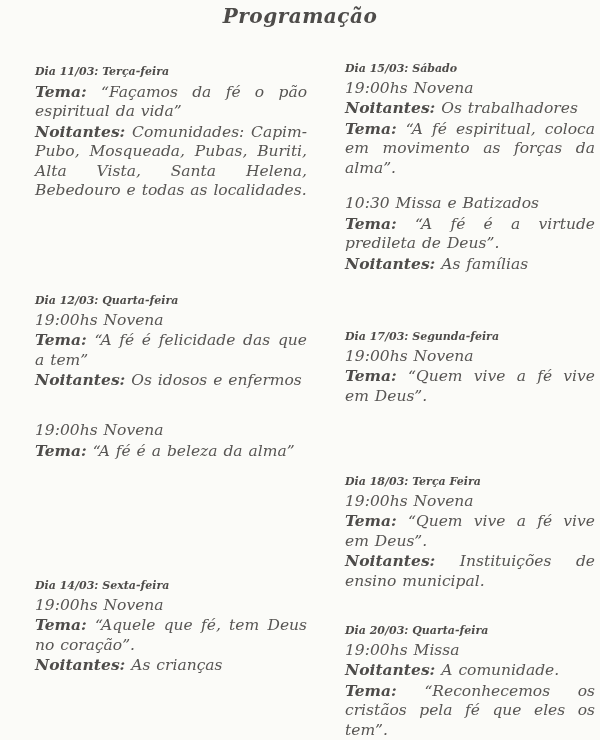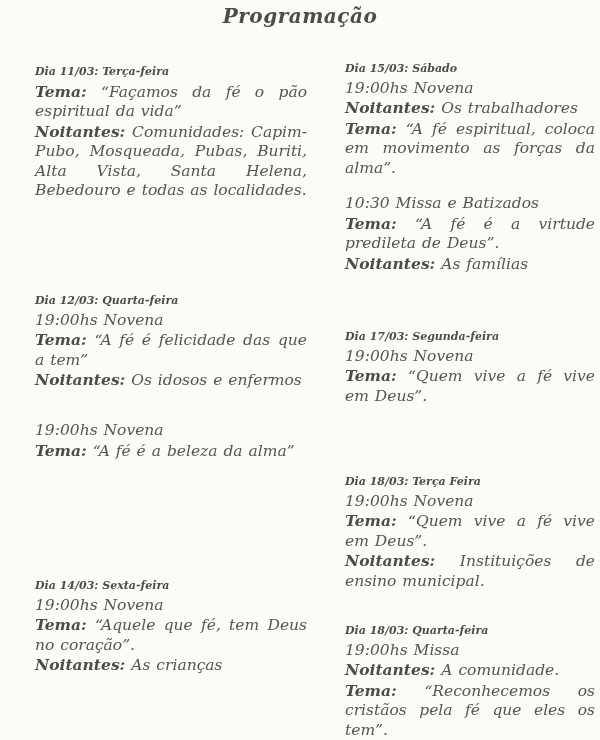--- a/index.html
+++ b/index.html
@@ -102,19 +102,19 @@
   <p class="para"><span>19:00hs Novena</span></p>
         <p class="para"><b class="lbl">Tema:</b> <span>“Quem vive a fé vive em Deus”.</span></p>
       </section>
       <section class="block">
     <h2 class="heading">Dia 18/03: Terça Feira</h2>
   <p class="para"><span>19:00hs Novena</span></p>
         <p class="para"><b class="lbl">Tema:</b> <span>“Quem vive a fé vive em Deus”.</span></p>
         <p class="para"><b class="lbl">Noitantes:</b> <span>Instituições de ensino municipal.</span></p>
       </section>
       <section class="block">
-    <h2 class="heading">Dia 18/03: Quarta-feira</h2>
+    <h2 class="heading">Dia 20/03: Quarta-feira</h2>
   <p class="para"><span>19:00hs Missa</span></p>
         <p class="para"><b class="lbl">Noitantes:</b> <span>A comunidade.</span></p>
         <p class="para"><b class="lbl">Tema:</b> <span>“Reconhecemos os cristãos pela fé que eles os tem”.</span></p>
       </section>
     </div>
 </div>
 
 </body></html>

